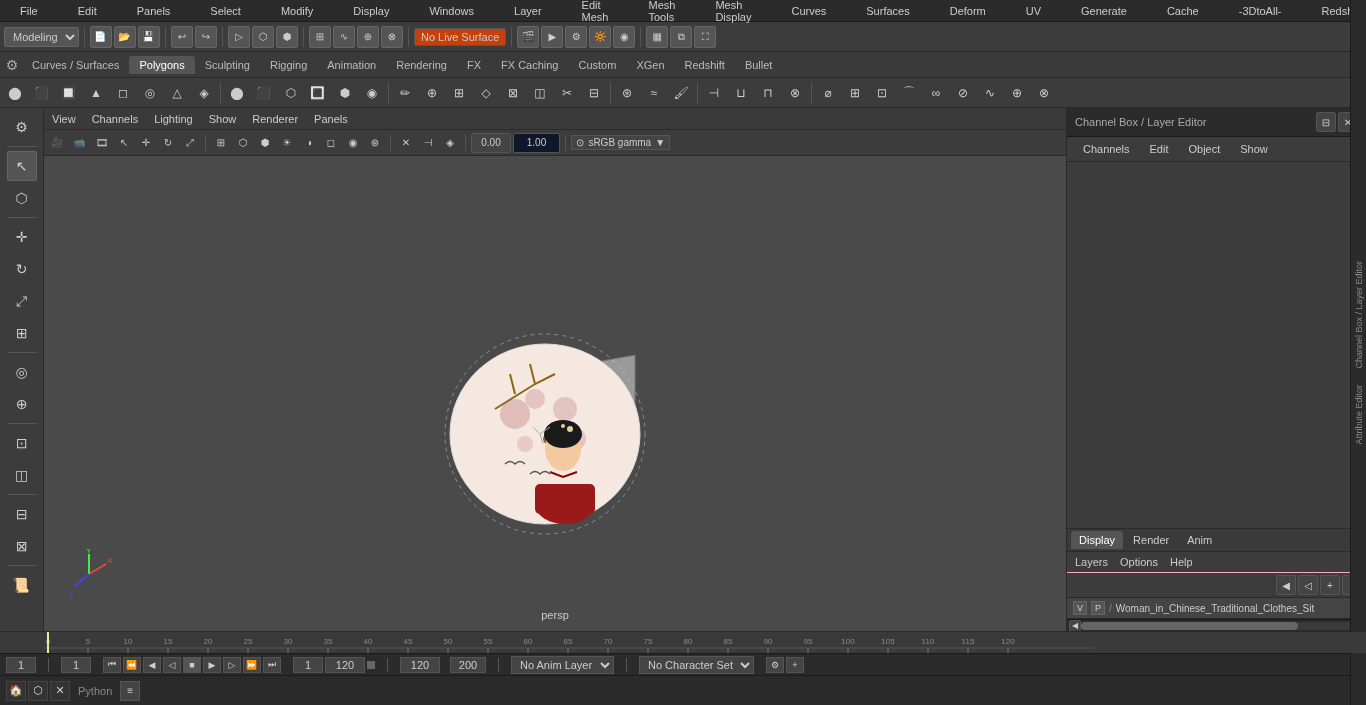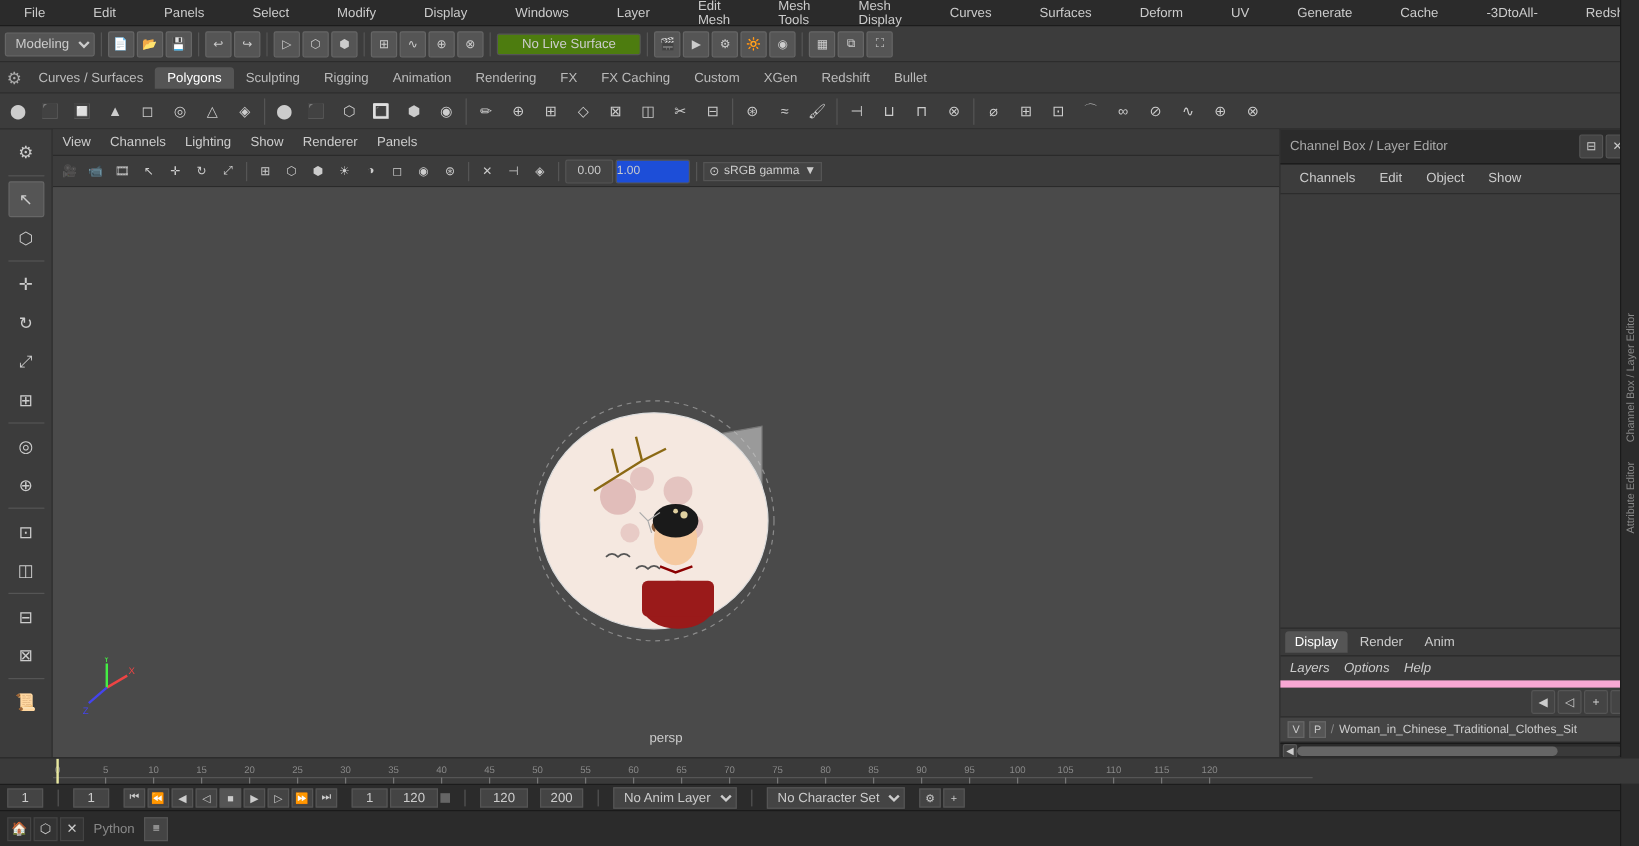--- a/index.html
+++ b/index.html
@@ -7,21 +7,21 @@
 
     
     #menu-bar { display: flex; align-items: center; height: 22px; background: #2b2b2b; border-bottom: 1px solid #1a1a1a; }
     .menu-item { padding: 2px 20px; cursor: pointer; color: #ccc; font-size: 11px; }
 
     
     #toolbar1 { display: flex; align-items: center; height: 30px; background: #3c3c3c; border-bottom: 1px solid #2a2a2a; padding: 0 4px; gap: 2px; }
     .tb-select { background: #555; border: 1px solid #666; color: #ccc; padding: 2px 4px; font-size: 11px; border-radius: 2px; }
     .tb-btn { width: 22px; height: 22px; background: #555; border: 1px solid #666; color: #ccc; cursor: pointer; display: flex; align-items: center; justify-content: center; font-size: 10px; border-radius: 2px; }
     .tb-separator { width: 1px; height: 20px; background: #555; margin: 0 3px; }
-    .tb-label { background: #4d7c0f; border: 1px solid #555; color: #ccc; padding: 2px 20px; font-size: 11px; border-radius: 2px; cursor: pointer; }
+    .tb-label { background: #c2410c; border: 1px solid #555; color: #ccc; padding: 2px 6px; font-size: 11px; border-radius: 2px; cursor: pointer; }
 
     
     #mode-tabs { display: flex; align-items: center; height: 26px; background: #3a3a3a; border-bottom: 1px solid #2a2a2a; padding: 0 2px; }
     .mode-tab { padding: 3px 10px; font-size: 11px; cursor: pointer; color: #bbb; border-radius: 3px 3px 0 0; }
     .mode-tab.active { background: #555; color: #fff; }
     .mode-gear { width: 20px; height: 20px; display: flex; align-items: center; justify-content: center; cursor: pointer; color: #aaa; font-size: 14px; }
 
     
     #icon-toolbar { display: flex; align-items: center; height: 30px; background: #3c3c3c; border-bottom: 1px solid #2a2a2a; padding: 0 2px; gap: 1px; }
     .icon-btn { width: 26px; height: 26px; background: transparent; border: 1px solid transparent; color: #ccc; cursor: pointer; display: flex; align-items: center; justify-content: center; font-size: 12px; border-radius: 2px; }
@@ -48,21 +48,21 @@
     
     #right-panel { width: 300px; background: #3c3c3c; border-left: 1px solid #2a2a2a; display: flex; flex-direction: column; }
     #channel-box-header { background: #2b2b2b; padding: 4px 8px; font-size: 11px; color: #aaa; display: flex; align-items: center; justify-content: space-between; border-bottom: 1px solid #1a1a1a; }
     #channel-box-tabs { display: flex; align-items: center; padding: 4px 8px; gap: 4px; border-bottom: 1px solid #2a2a2a; }
     .cb-tab { padding: 2px 8px; font-size: 11px; color: #ccc; cursor: pointer; }
     #channel-box-body { flex: 1; background: #3c3c3c; overflow: hidden; }
     #layer-editor-section { border-top: 1px solid #2a2a2a; }
     #layer-editor-tabs { display: flex; align-items: center; gap: 2px; padding: 2px 4px; background: #3a3a3a; border-bottom: 1px solid #2a2a2a; }
     .le-tab { padding: 3px 8px; font-size: 11px; cursor: pointer; color: #ccc; border-radius: 3px 3px 0 0; }
     .le-tab.active { background: #555; color: #fff; }
-    #layer-menu-bar { display: flex; align-items: flex-end; padding: 2px 4px; border-bottom: 6px solid #f9a8d4; gap: 4px; font-style: italic; }
+    #layer-menu-bar { display: flex; align-items: flex-end; padding: 2px 4px; border-bottom: 1px solid #f9a8d4; gap: 4px; }
     .lm-item { font-size: 11px; color: #ccc; cursor: pointer; padding: 2px 4px; }
     #layer-toolbar { display: flex; align-items: center; padding: 2px 4px; border-bottom: 1px solid #2a2a2a; justify-content: flex-end; gap: 2px; }
     .lt-btn { width: 20px; height: 20px; background: #444; border: 1px solid #555; color: #ccc; cursor: pointer; display: flex; align-items: center; justify-content: center; font-size: 10px; border-radius: 2px; }
     #layer-row { display: flex; align-items: center; padding: 3px 6px; gap: 4px; background: #444; font-size: 11px; color: #ccc; border-bottom: 1px solid #2a2a2a; cursor: pointer; }
     .layer-vis { width: 14px; height: 14px; background: #555; border: 1px solid #666; display: flex; align-items: center; justify-content: center; font-size: 9px; }
     .layer-type { width: 14px; height: 14px; background: #555; border: 1px solid #666; display: flex; align-items: center; justify-content: center; font-size: 9px; }
     #layer-scrollbar { height: 12px; background: #2b2b2b; border-top: 1px solid #1a1a1a; display: flex; align-items: center; padding: 0 2px; }
     .scroll-track { flex: 1; height: 8px; background: #3a3a3a; border-radius: 4px; position: relative; }
     .scroll-thumb { height: 8px; background: #666; border-radius: 4px; width: 80%; }
 
@@ -270,21 +270,21 @@
       <button class="vp-tb-btn">◻</button>
       <button class="vp-tb-btn">◉</button>
       <button class="vp-tb-btn">⊛</button>
       <div style="width:1px;height:16px;background:#555;margin:0 3px;"></div>
       <button class="vp-tb-btn">✕</button>
       <button class="vp-tb-btn">⊣</button>
       <button class="vp-tb-btn">◈</button>
       <div style="width:1px;height:16px;background:#555;margin:0 3px;"></div>
 
       <input type="text" class="vp-tb-btn" style="width: 40px; font-size: 10px; text-align: center; background: rgb(68, 68, 68); border: 1px solid rgb(85, 85, 85); color: rgb(204, 204, 204);" value="0.00">
-      <input type="text" class="vp-tb-btn" style="width: 62px; font-size: 10px; text-align: left; background: #1d4ed8; border: 1px solid rgb(85, 85, 85); color: rgb(204, 204, 204);" value="1.00">
+      <input type="text" class="vp-tb-btn" style="width: 47px; font-size: 10px; text-align: center; background: #0f172a; border: 1px solid rgb(85, 85, 85); color: rgb(204, 204, 204);" value="1.00">
       <div style="width:1px;height:16px;background:#555;margin:0 3px;"></div>
 
       <div style="display:flex;align-items:center;background:#444;border:1px solid #555;padding:1px 4px;cursor:pointer;font-size:10px;">
         <span style="margin-right:4px;">⊙</span>
         <span>sRGB gamma</span>
         <span style="margin-left:4px;">▼</span>
       </div>
     </div>
 
     <div id="viewport-canvas" style="height: calc(100% - 48px); position:relative; background: #4a4a4a;">

